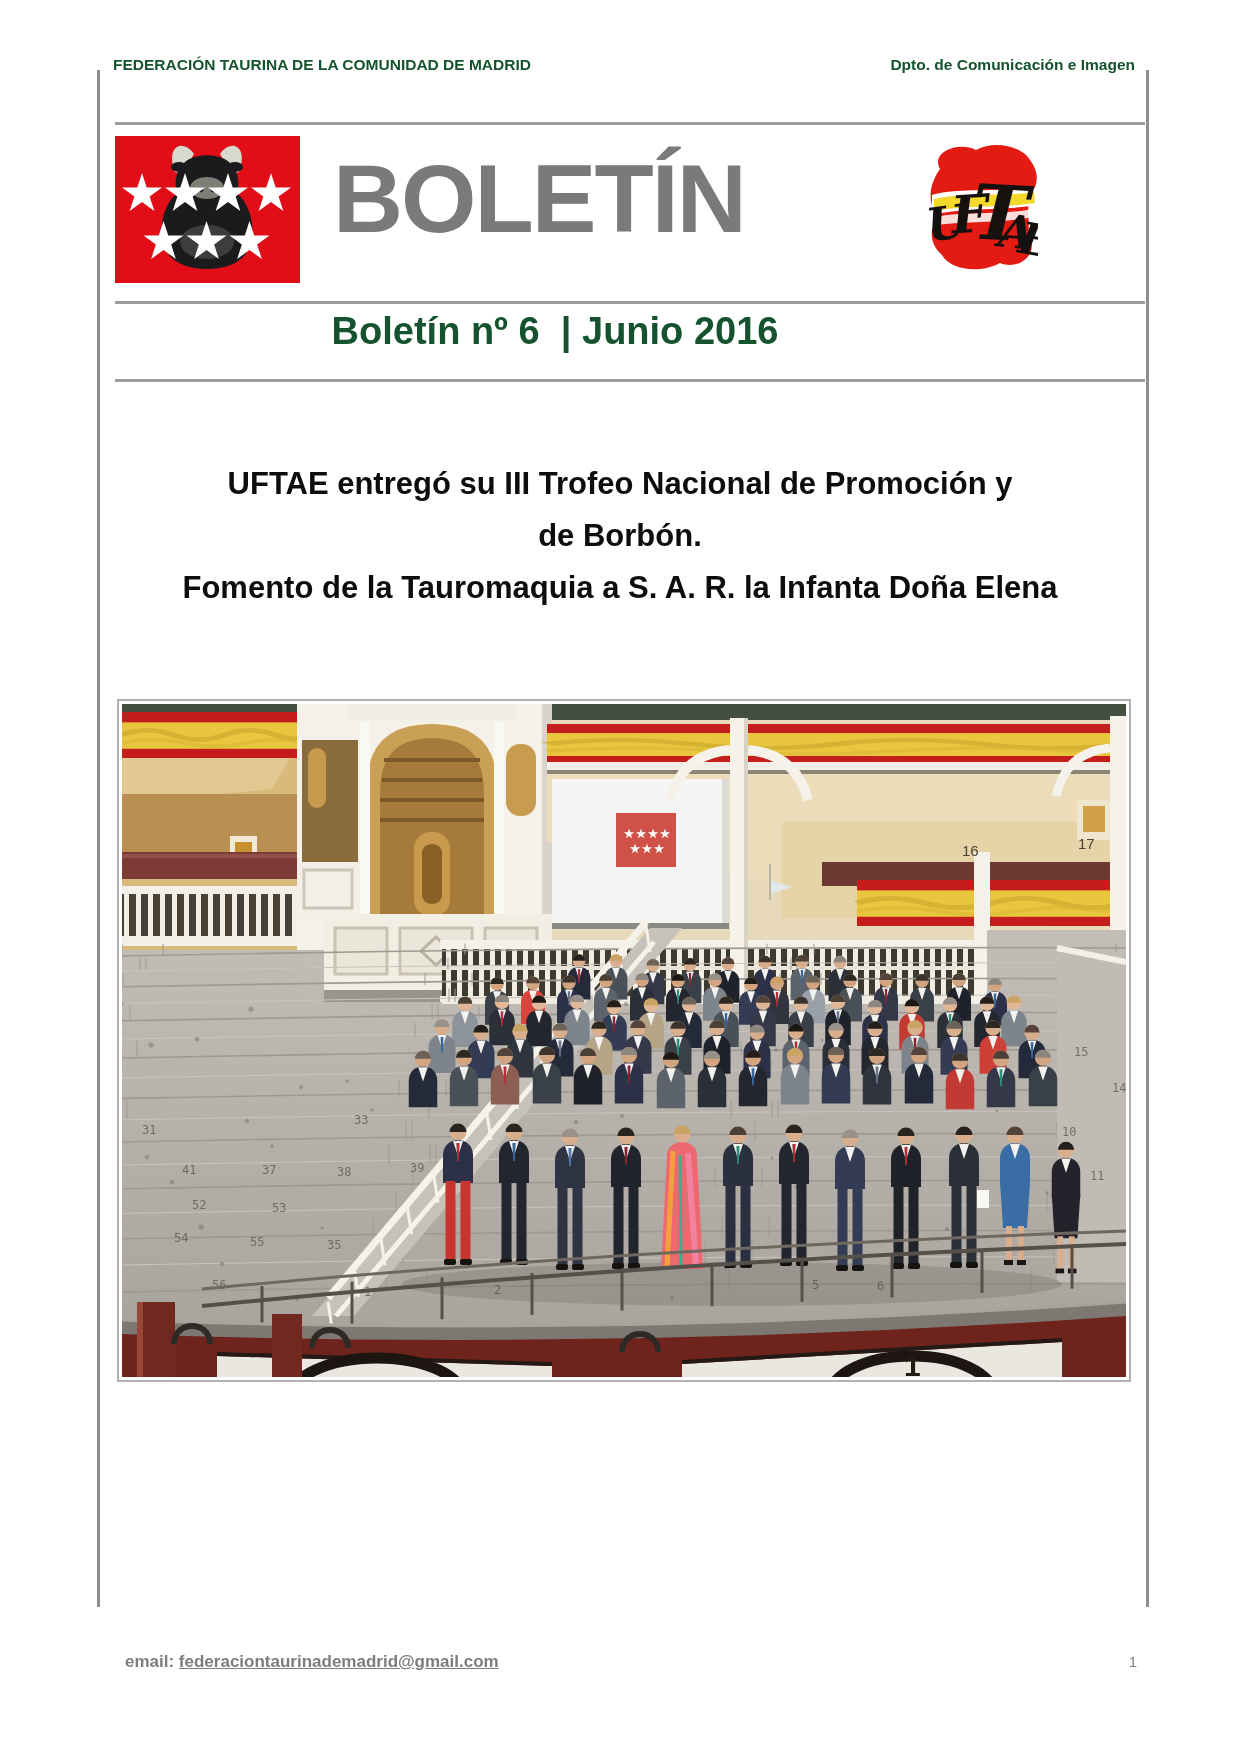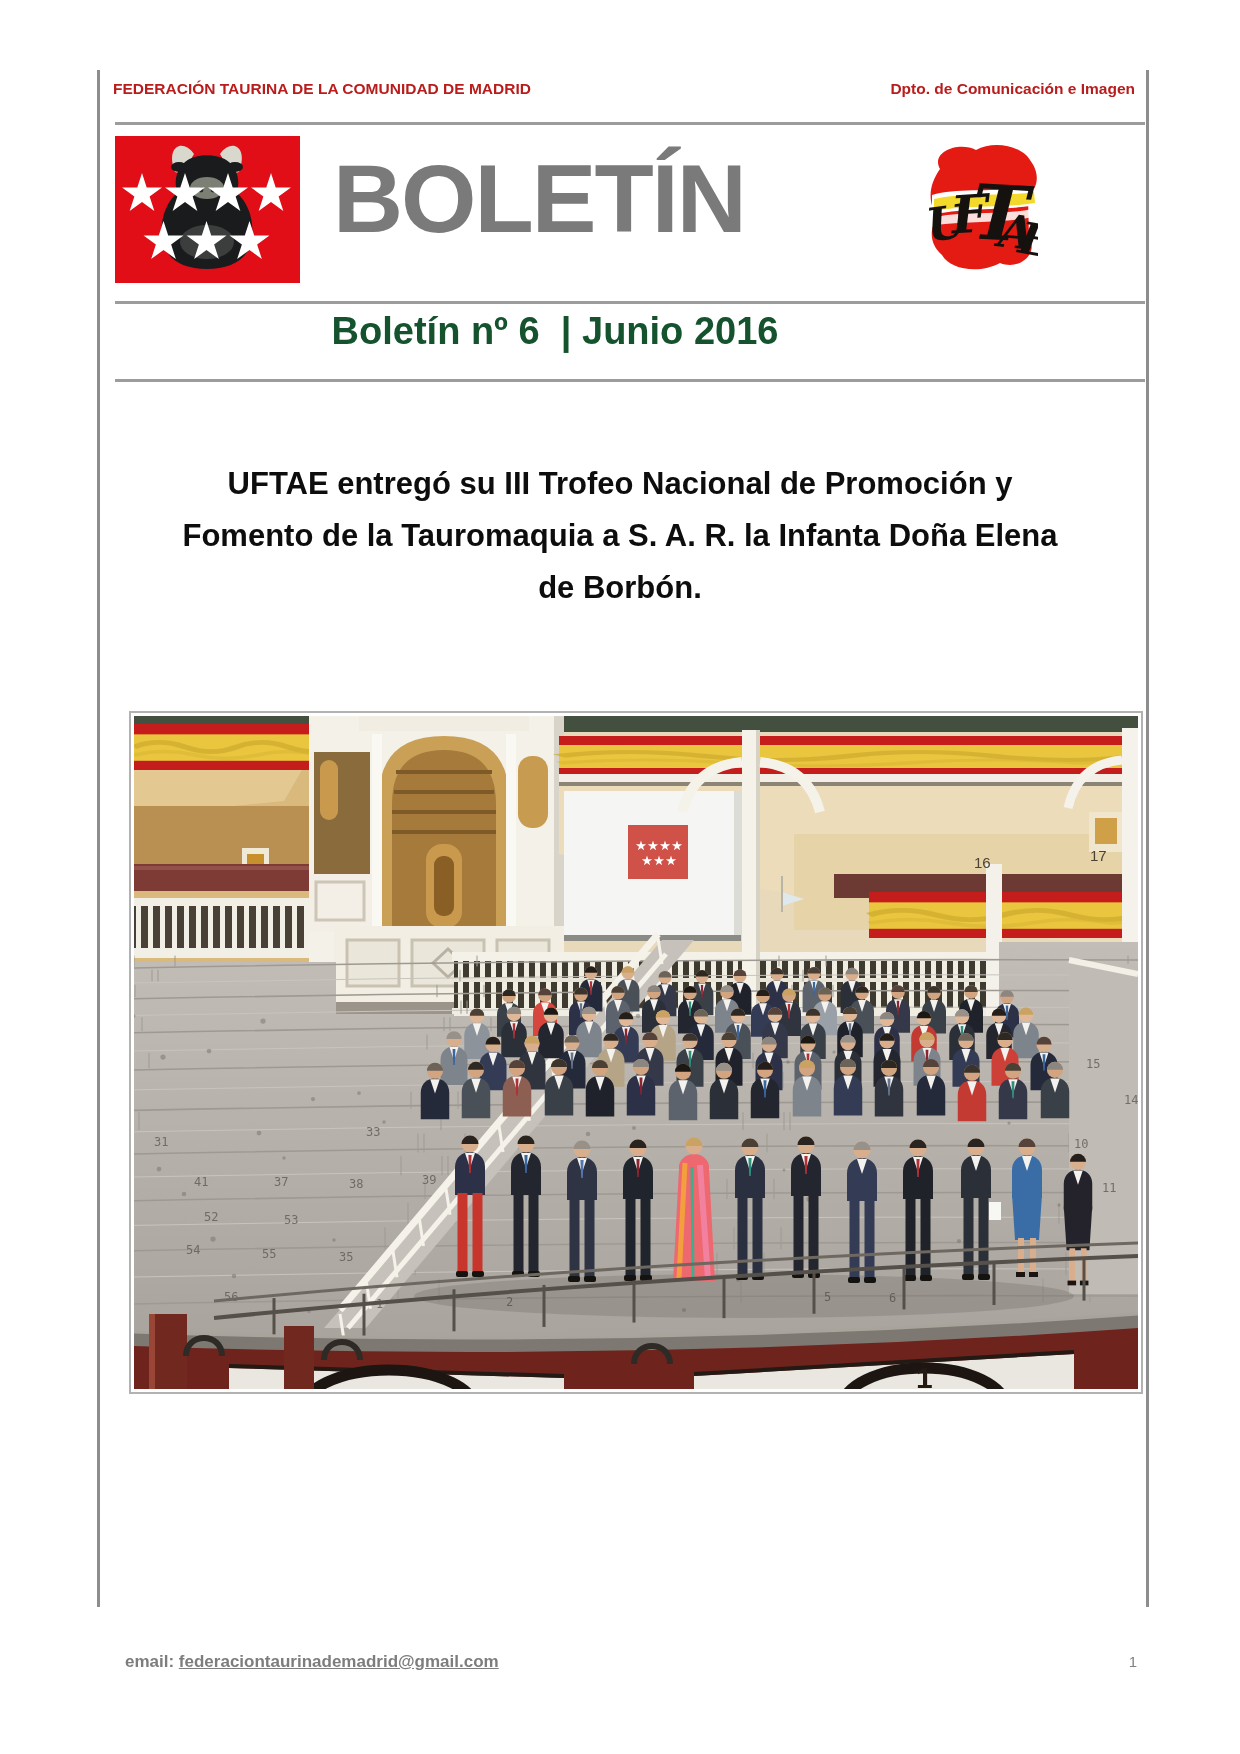--- a/index.html
+++ b/index.html
@@ -1,22 +1,22 @@
 <!DOCTYPE html>
 <html><head>
 <meta charset="utf-8">
 <style>
   html,body{margin:0;padding:0;background:#ffffff;}
   .page{position:relative;width:1240px;height:1754px;background:#fff;
         font-family:"Liberation Sans",sans-serif;overflow:hidden;}
   .vline{position:absolute;top:70px;height:1537px;width:3px;background:#8d8d8d;}
   .vline.left{left:97px;}
   .vline.right{left:1146px;}
-  .header-row{position:absolute;top:80px;left:113px;width:1022px;display:flex;
-              justify-content:space-between;color:#b91c1c;font-weight:bold;font-size:15.5px;}
+  .header-row{position:absolute;top:56px;left:113px;width:1022px;display:flex;
+              justify-content:space-between;color:#14532d;font-weight:bold;font-size:15.5px;}
   .rule{position:absolute;left:115px;width:1030px;height:3px;background:#9c9c9c;}
   .rule.r1{top:122px;}
   .rule.r2{top:301px;}
   .rule.r3{top:379px;}
   .flag-logo{position:absolute;left:115px;top:136px;width:185px;height:147px;}
   .masthead-title{position:absolute;left:333px;top:150px;font-size:97px;font-weight:bold;
                   color:#7a7a7a;letter-spacing:-2px;line-height:1;}
   .uftae-logo{position:absolute;left:924px;top:139px;width:114px;height:136px;}
   .issue-line{position:absolute;top:310px;left:115px;width:880px;text-align:center;
               font-size:38px;font-weight:bold;color:#14532d;white-space:pre;}
@@ -94,25 +94,25 @@
   </div>
 
   <div class="rule r2"></div>
 
   <div class="issue-line">Boletín nº 6  | Junio 2016</div>
 
   <div class="rule r3"></div>
 
   <div class="headline">
     <div>UFTAE entregó su III Trofeo Nacional de Promoción y</div>
+    <div>de Borbón.</div>
     <div>Fomento de la Tauromaquia a S. A. R. la Infanta Doña Elena</div>
-    <div>de Borbón.</div>
   </div>
 
-  <figure class="photo" style="margin:16px">
+  <figure class="photo" style="margin:4px">
     <svg viewBox="0 0 1004 673" preserveAspectRatio="none">
       <defs>
         <path id="starShape" d="M0,-1 L0.2245,-0.309 L0.951,-0.309 L0.3633,0.118 L0.5878,0.809 L0,0.382 L-0.5878,0.809 L-0.3633,0.118 L-0.951,-0.309 L-0.2245,-0.309 Z"></path>
         <g id="bunt">
           <rect width="100" height="40" fill="#e9c63e"></rect>
           <rect width="100" height="9" fill="#c41d1c"></rect>
           <rect y="32" width="100" height="8" fill="#c41d1c"></rect>
           <path d="M0,20 Q12,12 25,20 T50,20 T75,20 T100,20" stroke="#caa52c" stroke-width="4" fill="none" opacity=".6"></path>
           <path d="M0,27 Q15,21 30,27 T60,27 T90,27 L100,26" stroke="#d8b434" stroke-width="3" fill="none" opacity=".5"></path>
         </g>

